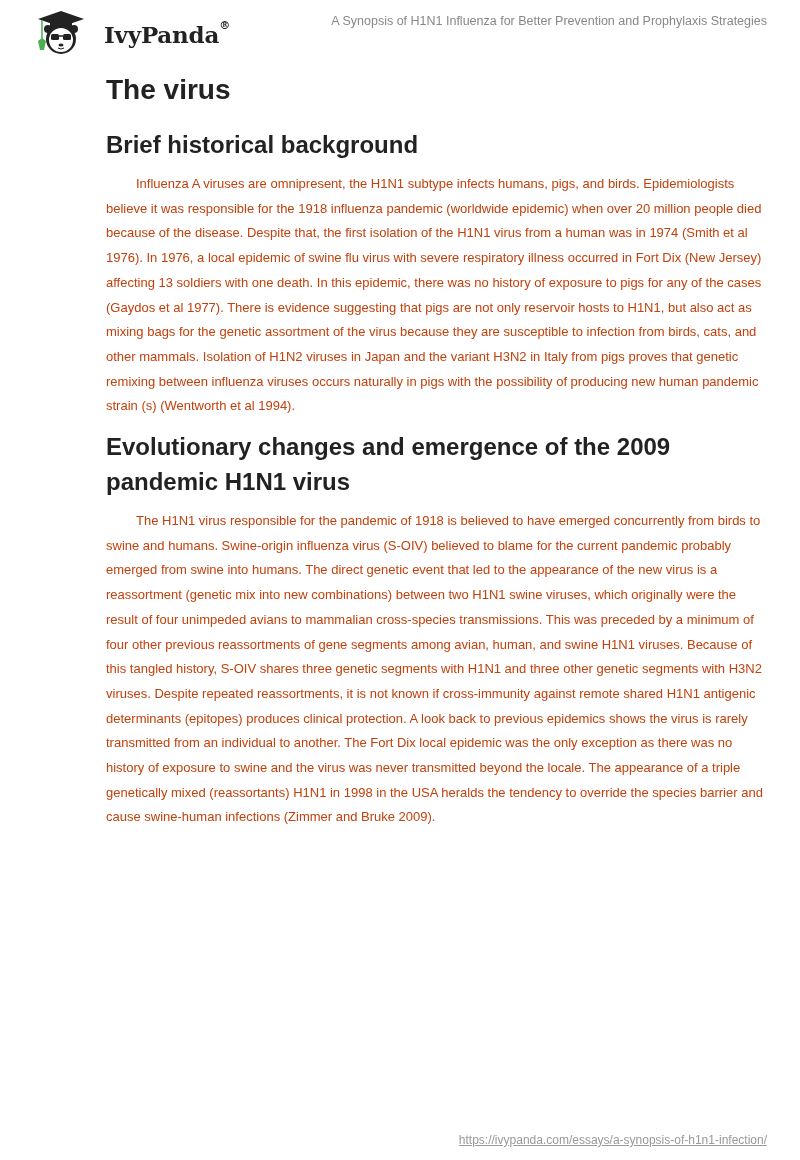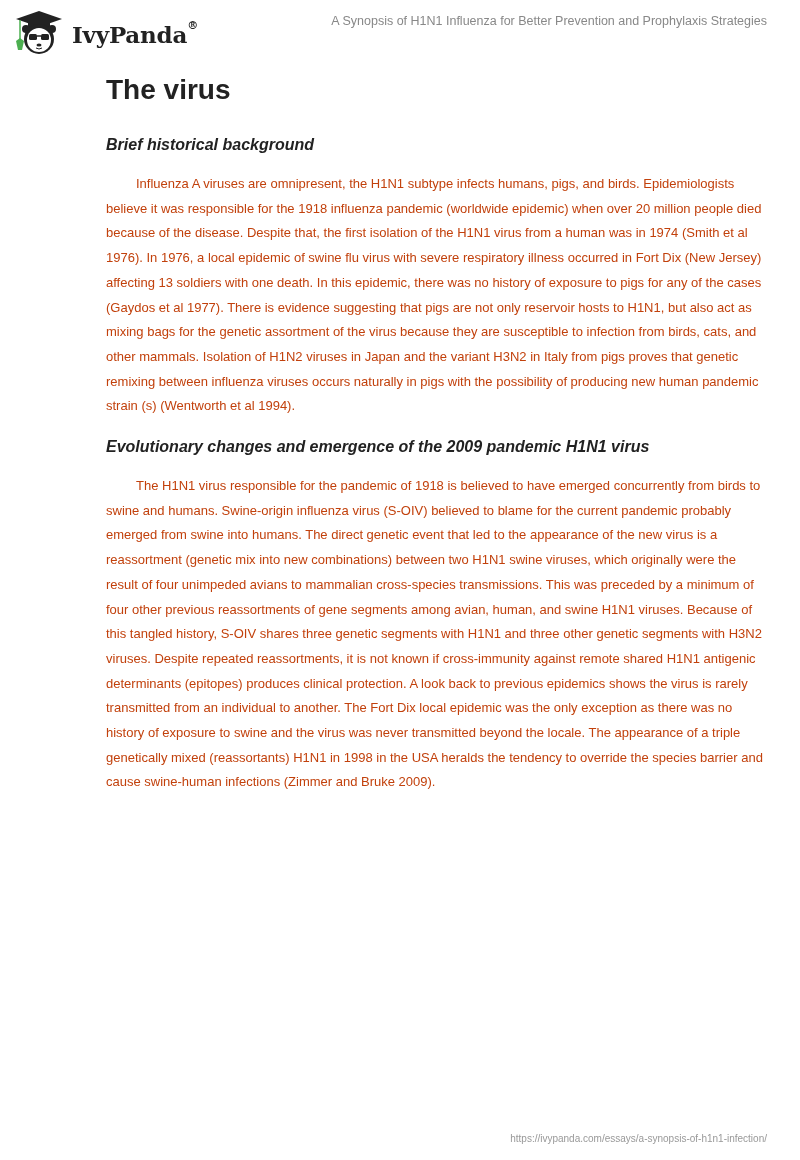--- a/index.html
+++ b/index.html
@@ -15,24 +15,25 @@
       color: #222222;
     }
     .header {
       position: absolute;
       top: 0; left: 0;
       width: 800px;
       height: 60px;
     }
     .logo {
       position: absolute;
-      left: 12px;
+      left: 34px;
       top: 8px;
       display: flex;
       align-items: center;
+      gap: 10px;
     }
     .logo-icon {
       width: 52px;
       height: 48px;
       display: block;
     }
     .logo-text {
       font-family: "DejaVu Serif", serif;
       font-weight: bold;
       font-size: 23px;
@@ -62,40 +63,40 @@
       margin-left: 32px;
     }
     h1 {
       font-size: 28px;
       font-weight: bold;
       color: #222222;
       line-height: 40px;
       margin-bottom: 17px;
     }
     h2 {
-      font-size: 16px;
+      font-size: 24px;
       font-weight: bold;
       color: #222222;
       line-height: 35px;
       margin-bottom: 10px;
-      font-style: italic;
     }
     p {
       font-size: 13px;
       line-height: 24.7px;
       color: #c2410c;
       text-indent: 30px;
     }
     .section-2 h2 { margin-top: 10px; }
     .footer-url {
       position: absolute;
       right: 33px;
       top: 1133px;
-      font-size: 10px;
+      font-size: 12px;
       color: #999999;
+      text-decoration: underline;
     }
   </style>
 </head>
 <body>
 
 <div class="header">
   <div class="logo">
     <svg class="logo-icon" viewBox="0 0 52 48">
 
       <polygon points="4,11 27,3 50,11 27,19" fill="#222"></polygon>

